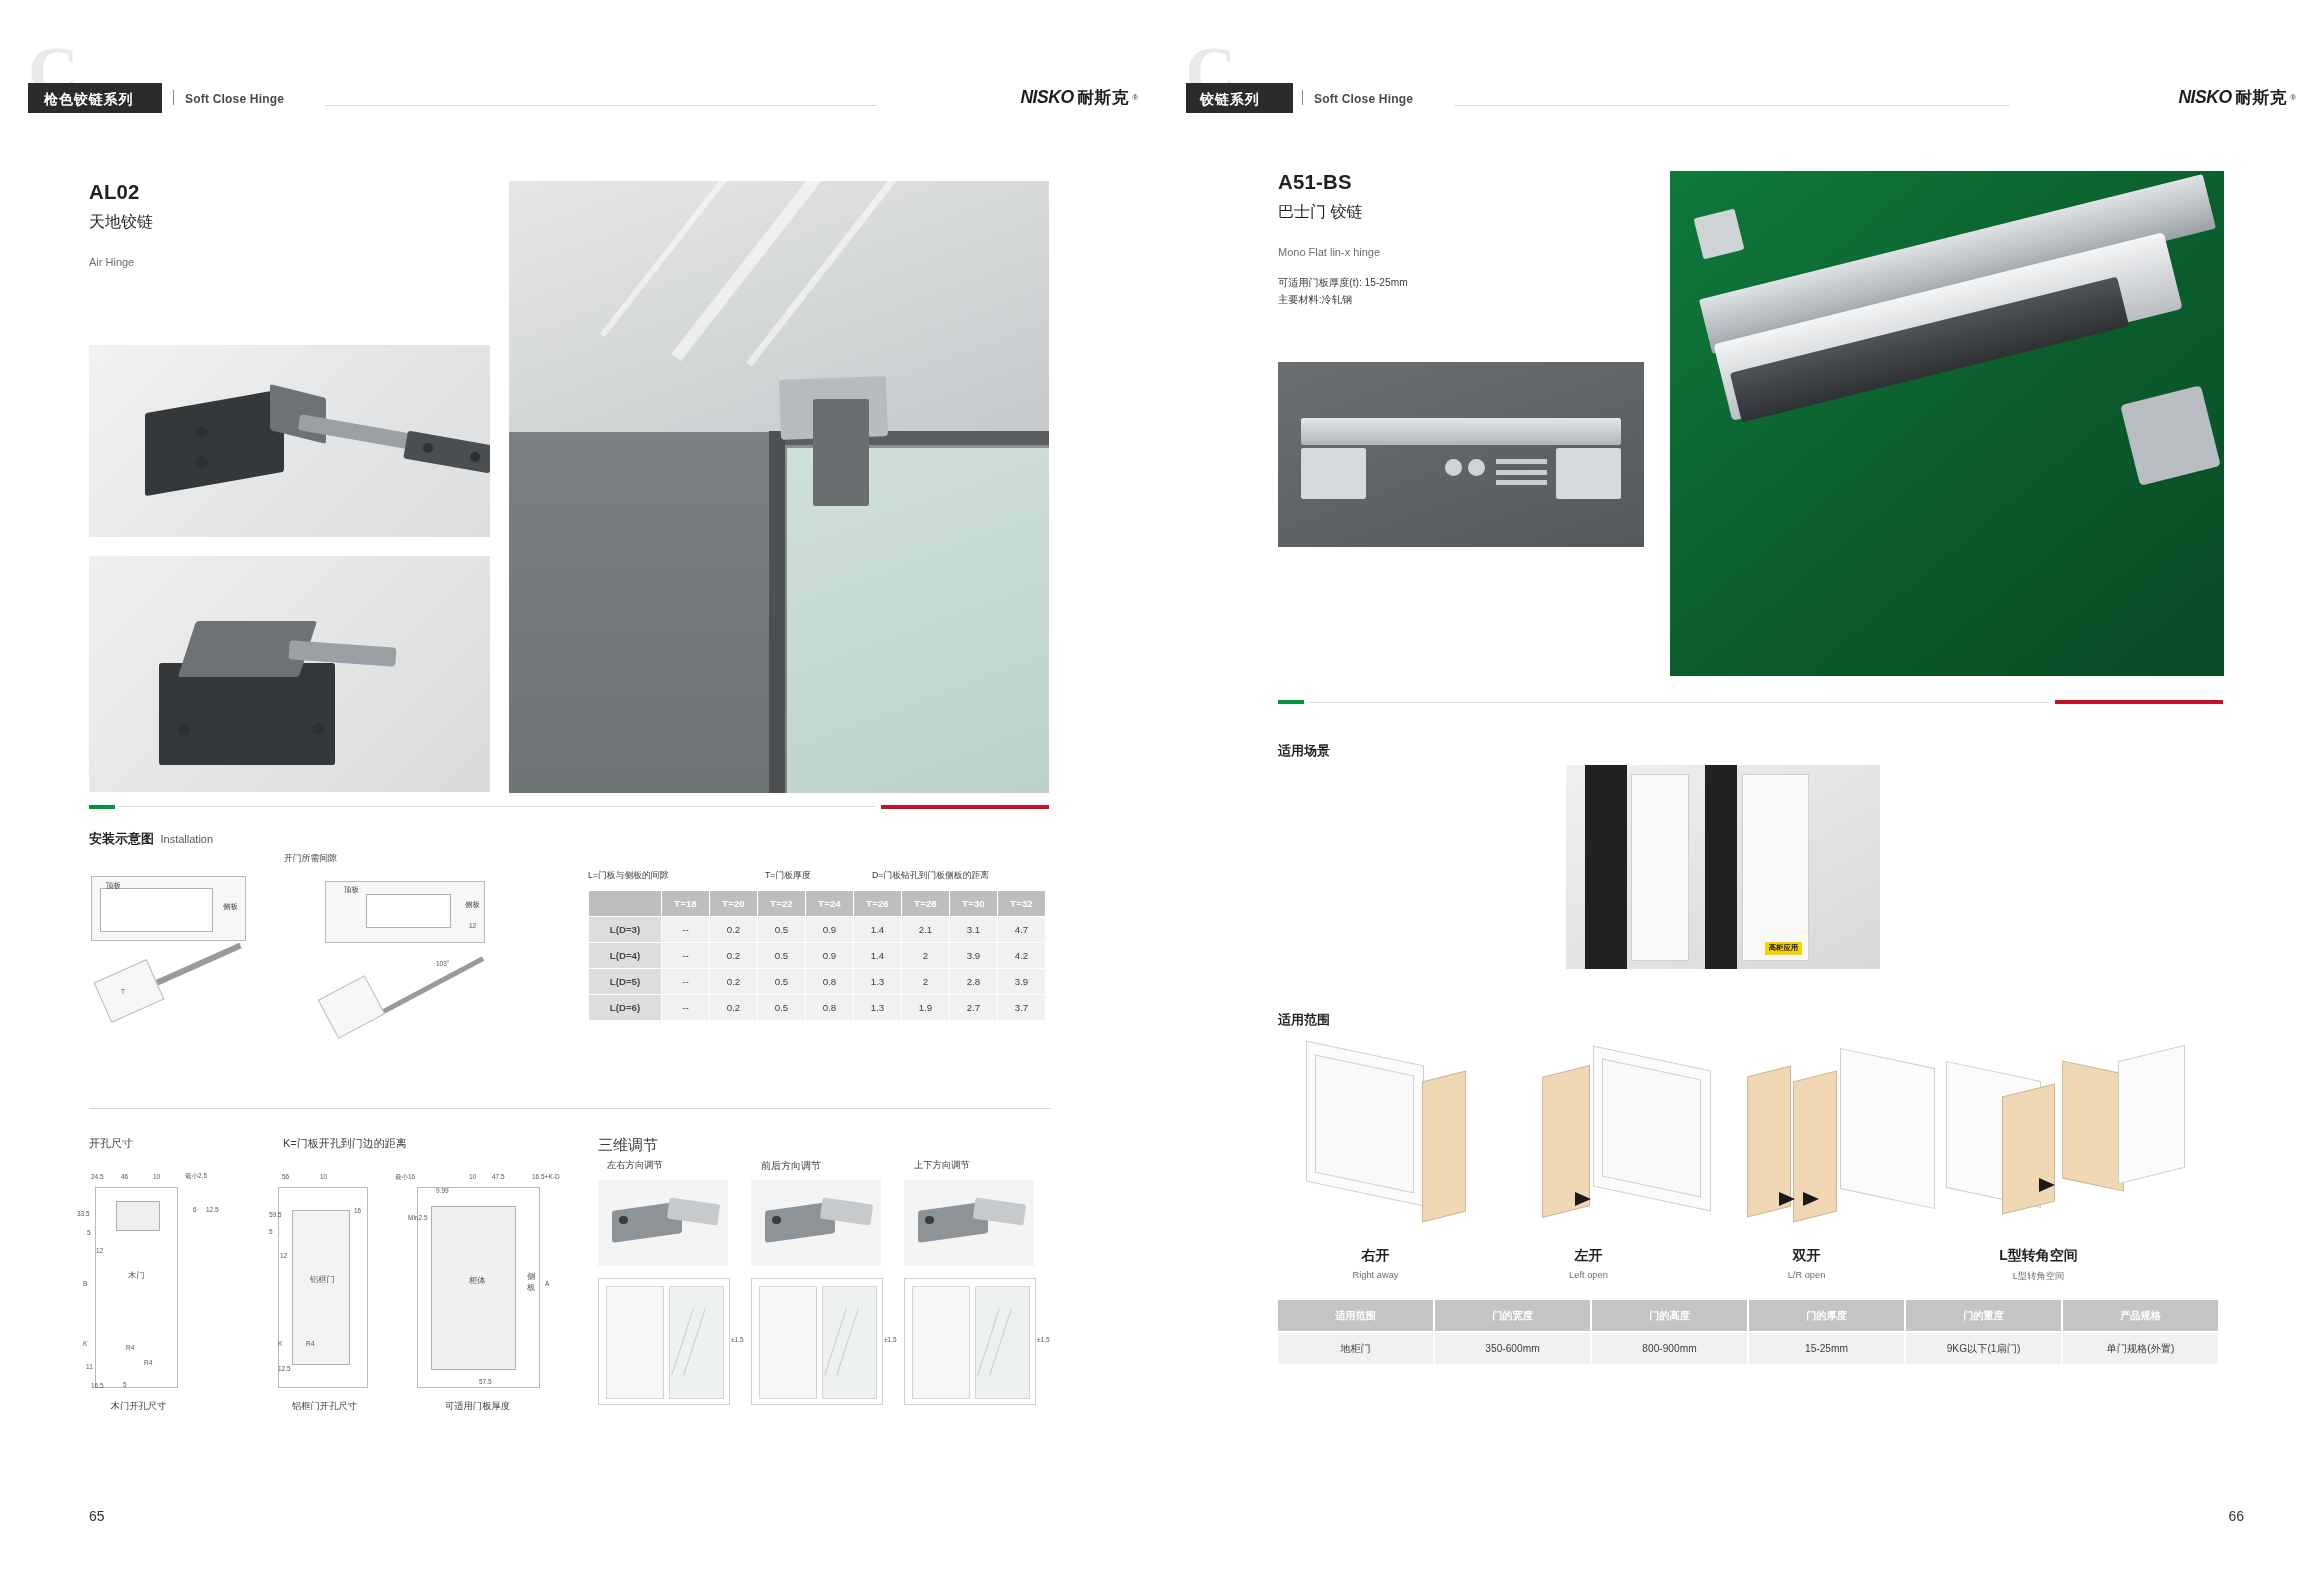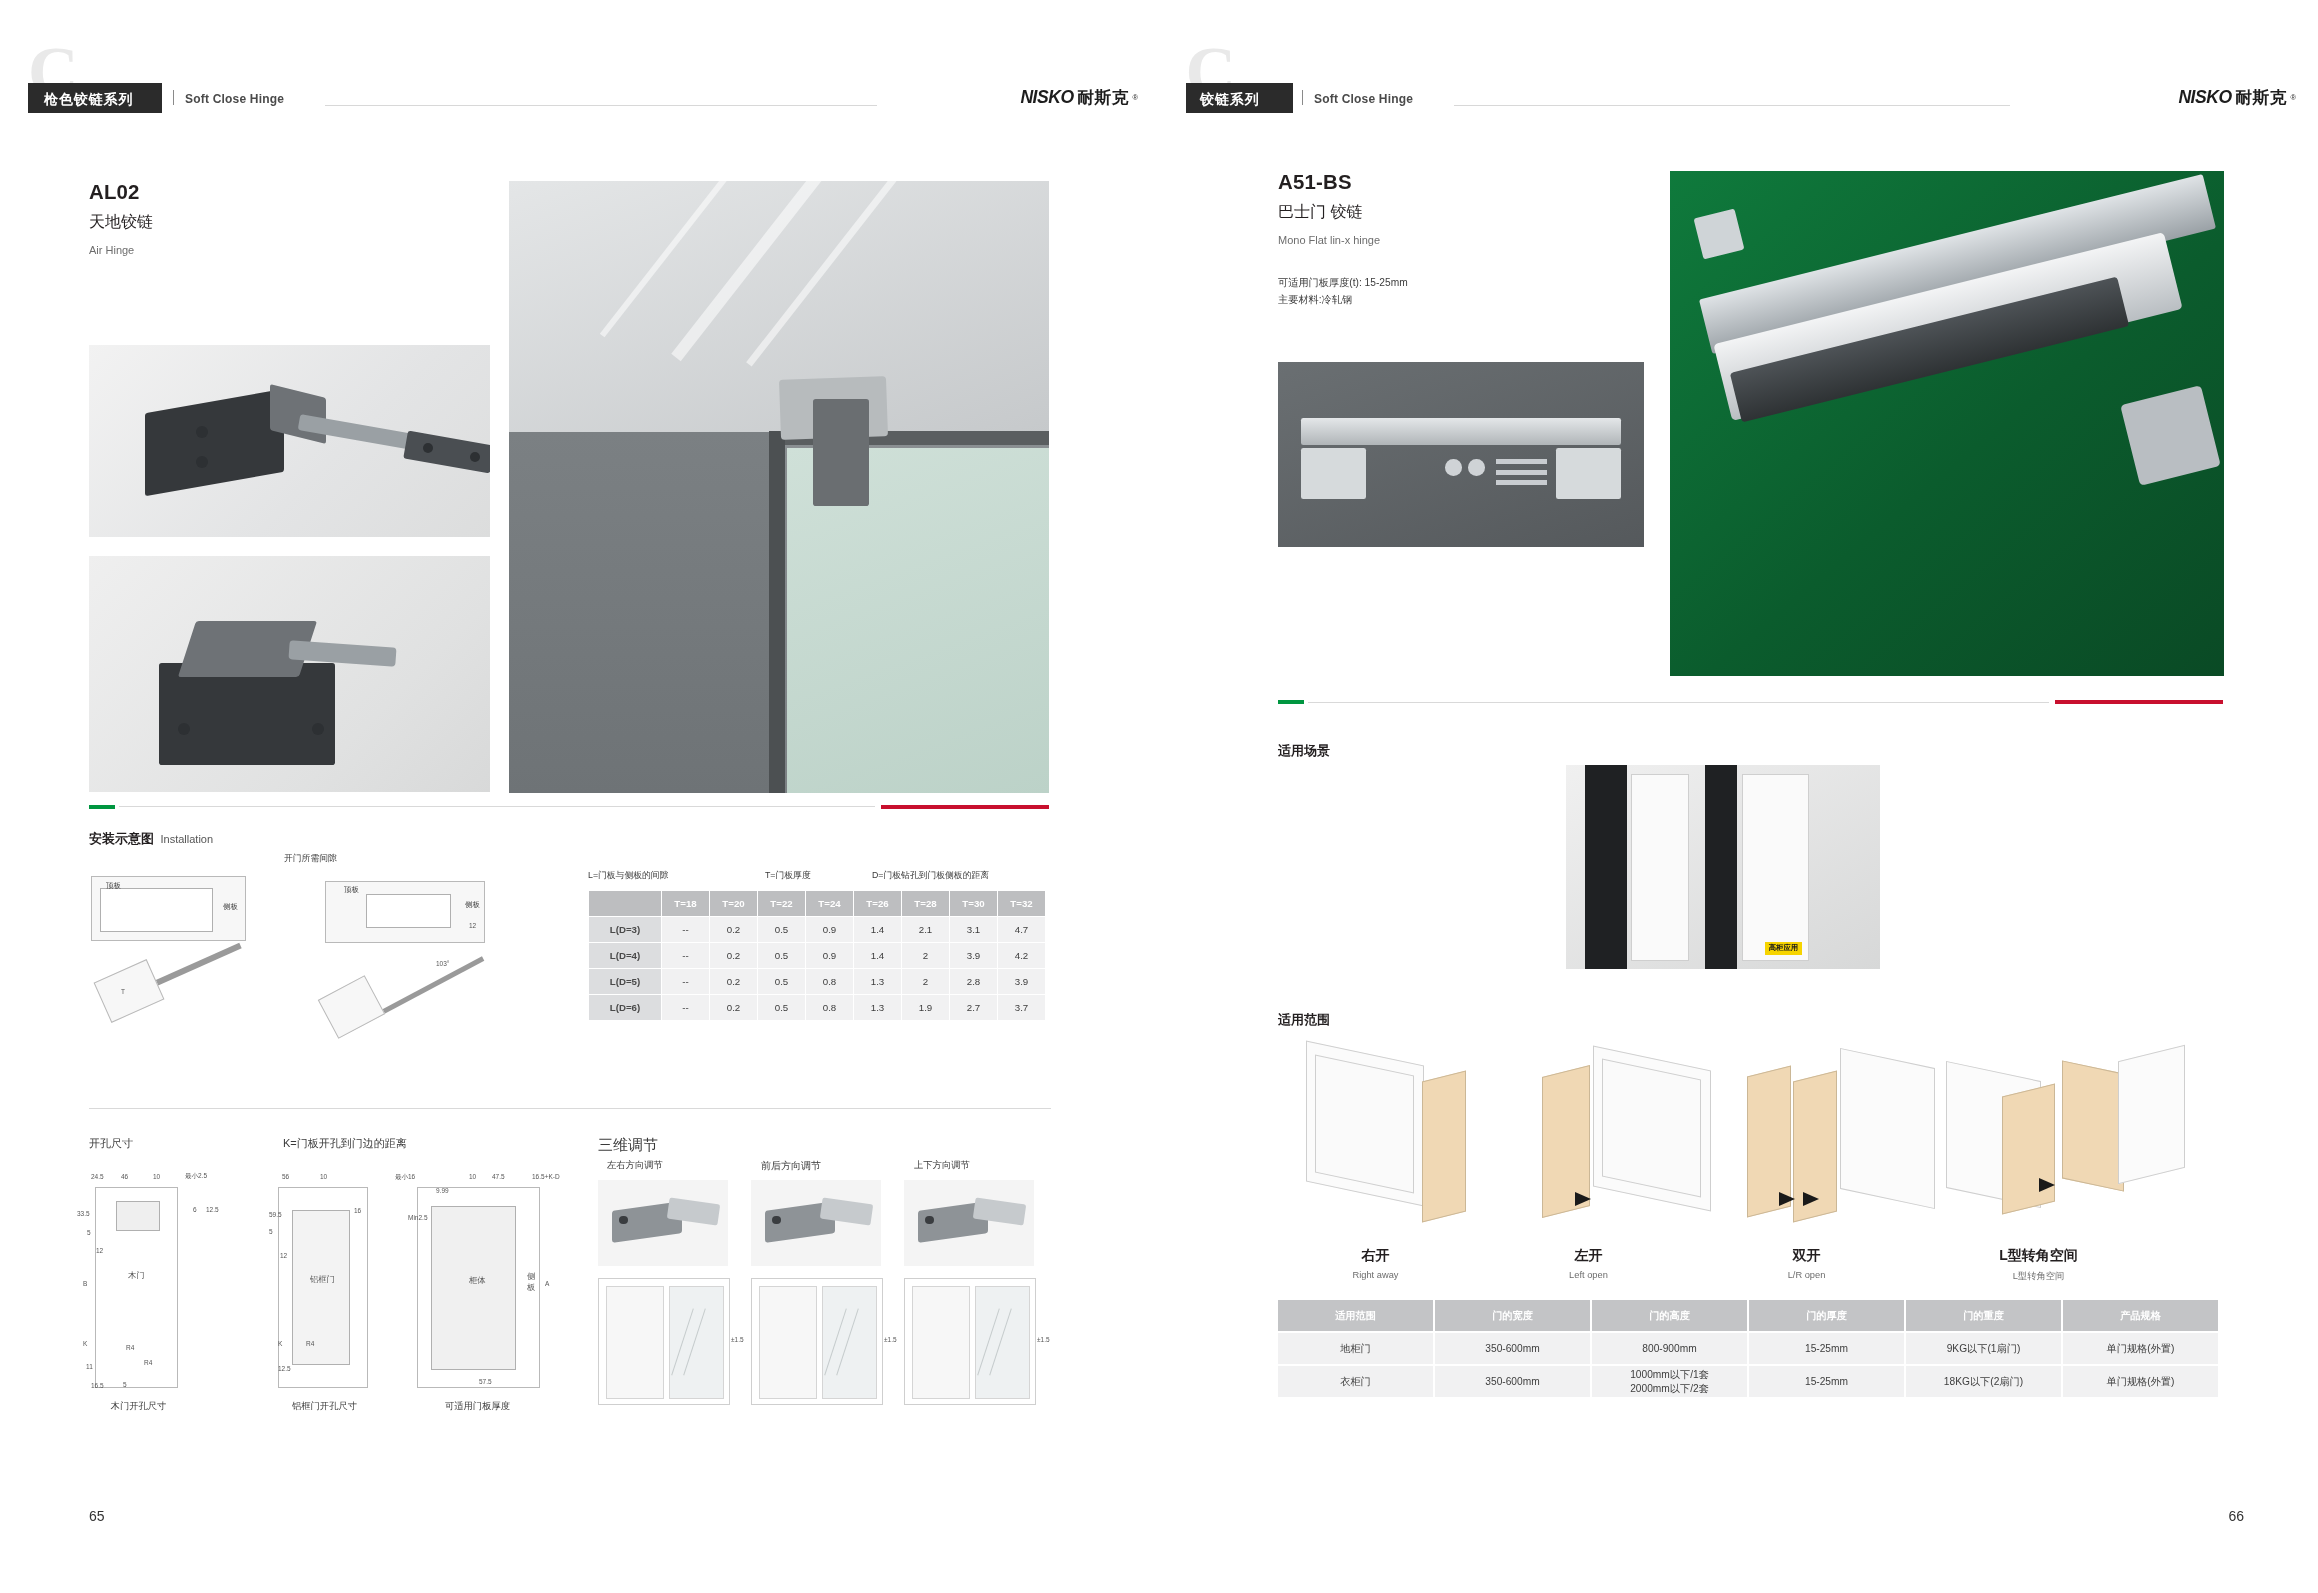--- a/index.html
+++ b/index.html
@@ -20,21 +20,21 @@
   .hdr .rule{position:absolute;height:0.9px;background:#d8d8d8;top:54px;}
   .logo{position:absolute;top:35px;right:28px;display:flex;align-items:center;gap:3.7px;}
   .logo .lmark{font-size:17.6px;font-weight:bold;letter-spacing:-0.5px;color:#1d1d1d;font-style:italic;}
   .logo .lcn{font-size:16.7px;font-weight:bold;color:#1d1d1d;letter-spacing:0.5px;}
   .logo .lreg{font-size:7.4px;vertical-align:super;color:#1d1d1d;}
 
   
   .l-title{position:absolute;left:89px;top:181px;}
   .l-code{font-size:20.4px;font-weight:bold;color:#231f20;letter-spacing:0.2px;}
   .l-cn{font-size:16px;color:#231f20;margin-top:8.3px;}
-  .l-en{font-size:11px;color:#6d6d6d;margin-top:11px;}
+  .l-en{font-size:11px;color:#6d6d6d;margin-top:23px;}
 
   .ph{position:absolute;background:#eceded;overflow:hidden;}
   .ph.grad1{background:linear-gradient(135deg,#f2f2f2 0%,#e3e4e5 60%,#dcdddd 100%);}
   .ph.grad2{background:linear-gradient(135deg,#efefef 0%,#e0e1e1 70%,#d8d9d9 100%);}
 
   
   .hingeA{position:absolute;}
   .blk{position:absolute;background:#4a4e52;border-radius:2.8px;}
   .blk.lite{background:#6e7276;}
   .blk.dark{background:#35383b;}
@@ -477,27 +477,19 @@
             <th style="width:153px;">产品规格</th>
           </tr>
           <tr>
             <td>地柜门</td>
             <td>350-600mm</td>
             <td>800-900mm</td>
             <td>15-25mm</td>
             <td>9KG以下(1扇门)</td>
             <td>单门规格(外置)</td>
           </tr>
-          <tr>
-            <td>衣柜门</td>
-            <td>350-600mm</td>
-            <td>1000mm以下/1套<br>2000mm以下/2套</td>
-            <td>15-25mm</td>
-            <td>18KG以下(2扇门)</td>
-            <td>单门规格(外置)</td>
-          </tr>
         </tbody>
       </table>
 
     <div class="pgno" style="right:89px;">66</div>
   </div>
 </div>
 
 
 </body></html>

